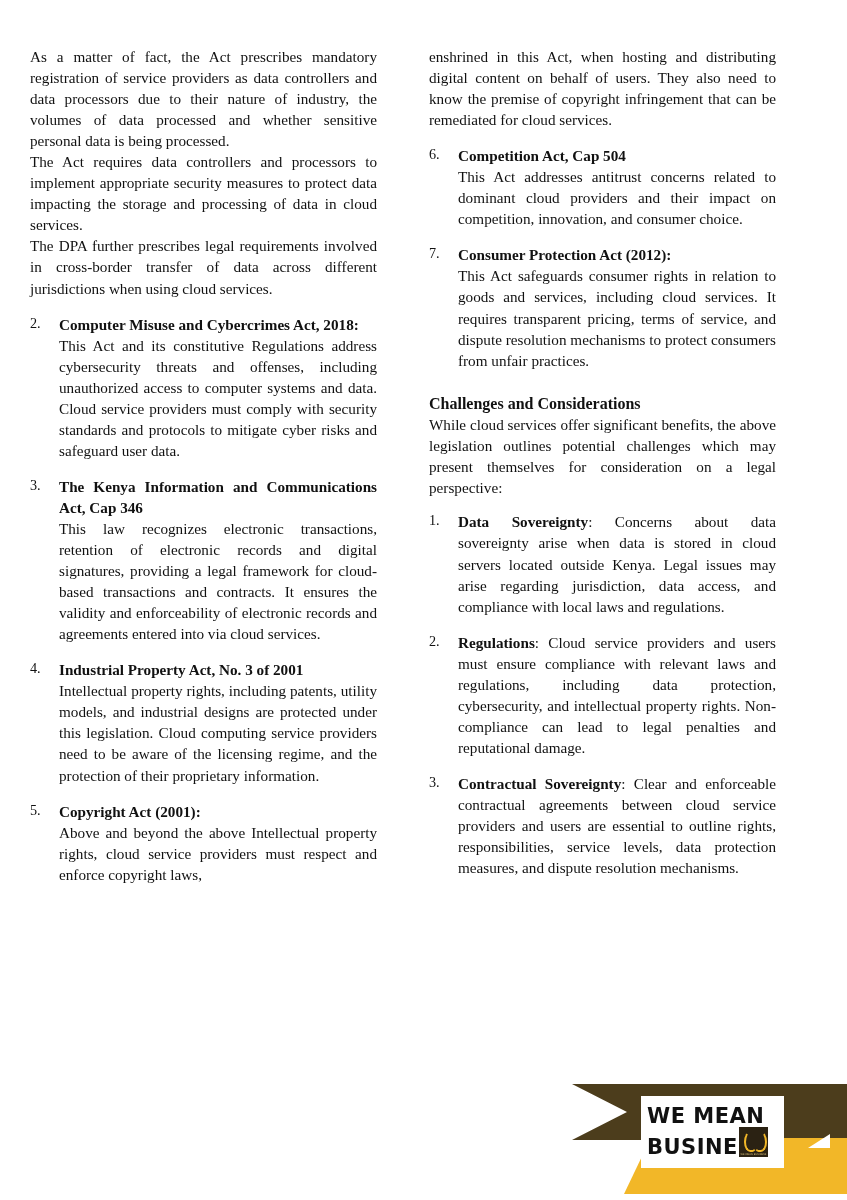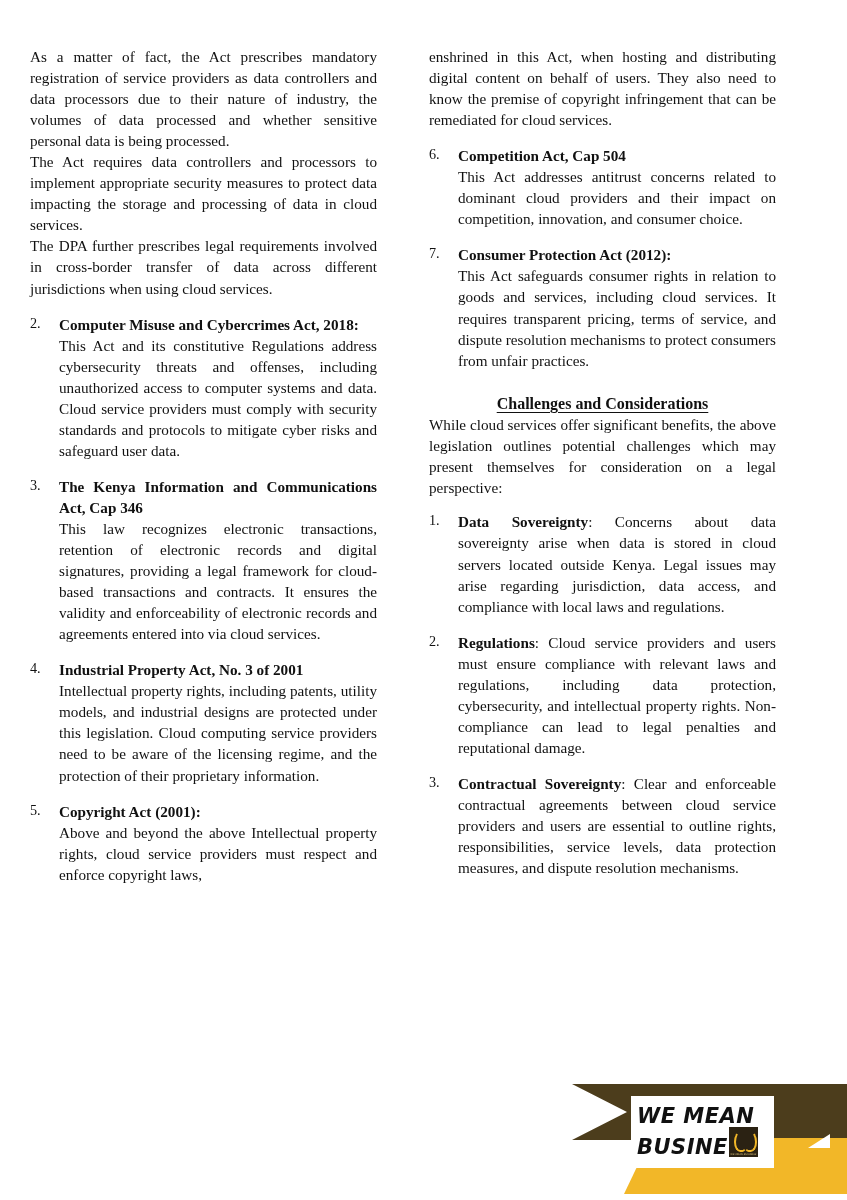--- a/index.html
+++ b/index.html
@@ -98,24 +98,22 @@
     text-justify: inter-word;
     font-size: 15.2px;
     line-height: 1.385;
   }
   .li-inline .lead { font-weight: bold; }
 
   h2.section-heading {
     margin: 22px 0 0 0;
     font-size: 16px;
     font-weight: bold;
-    text-decoration: underline;
     text-underline-offset: 3px;
     line-height: 1.35;
-    text-align: center;
   }
 
   
   .footer-banner {
     position: absolute;
     left: 556px;
     top: 1082px;
     width: 291px;
     height: 112px;
   }
@@ -141,26 +139,25 @@
     position: absolute;
     left: 252px;
     top: 52px;
     width: 22px;
     height: 14px;
     background: #ffffff;
     clip-path: polygon(100% 0, 100% 100%, 0 100%);
   }
   .banner-plate {
     position: absolute;
-    left: 75px;
+    left: 85px;
     top: 14px;
     width: 143px;
     height: 72px;
     background: #ffffff;
-    font-style: italic;
   }
   .banner-line {
     font-family: "DejaVu Sans", "Liberation Sans", sans-serif;
     font-weight: bold;
     font-size: 21px;
     letter-spacing: 0.5px;
     color: #111111;
     line-height: 1.02;
     padding-left: 6px;
   }

